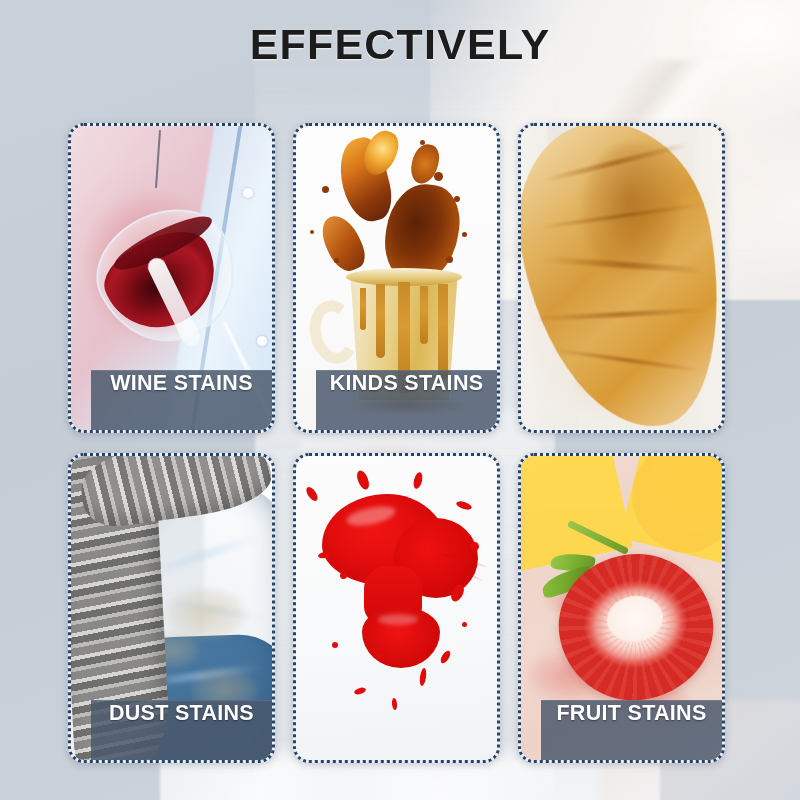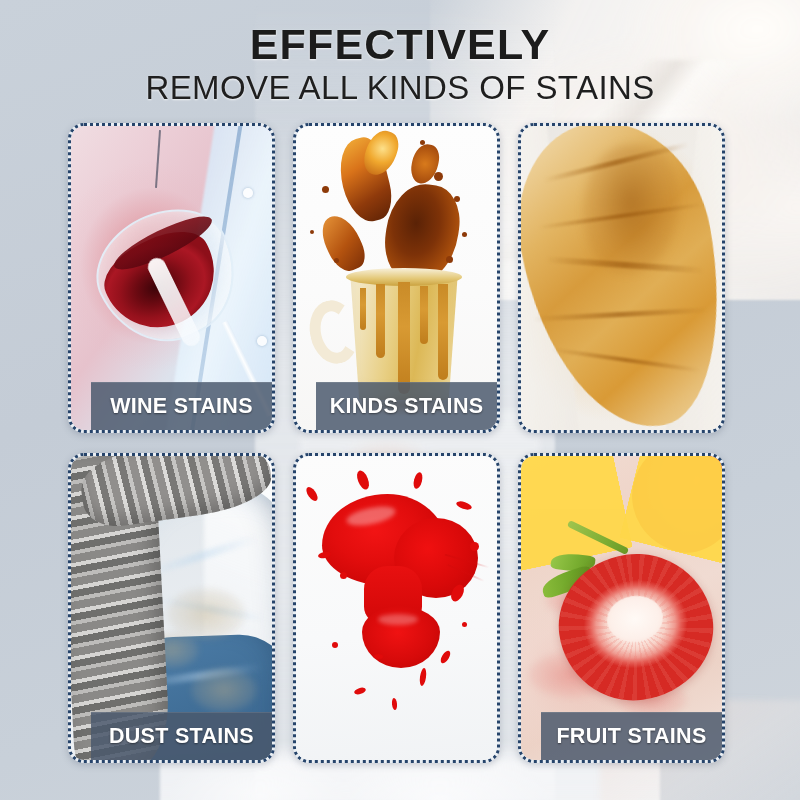--- a/index.html
+++ b/index.html
@@ -156,24 +156,23 @@
   .card-photo {
     position: absolute;
     inset: 0;
     border-radius: 13px;
     overflow: hidden;
   }
 
   .card-label {
     position: absolute;
     left: 0; right: 0; bottom: 0;
-    height: 48px;
+    height: 60px;
     background: rgba(74,88,108,0.84);
     display: flex;
-    align-items: center;
     justify-content: center;
     border-top: 1px solid rgba(255,255,255,0.10);
     margin-left: 20px;
   }
   .card-label-text {
     color: #ffffff;
     font-size: 21.5px;
     font-weight: bold;
     letter-spacing: 0.3px;
     white-space: nowrap;
@@ -620,21 +619,20 @@
   <div class="bg-hands"></div>
   <div class="bg-watermark">WD
 uc
 RY</div>
   <div class="bg-bottle"></div>
   <div class="bg-bottom-right"></div>
 </div>
 
 <div class="heading">
   <div class="title-main">EFFECTIVELY</div>
-  <div class="title-sub">REMOVE ALL KINDS OF STAINS</div>
 </div>
 
 <div class="grid">
 
   <div class="card">
     <div class="card-photo ph-wine">
       <div class="wine-collar"></div>
       <div class="wine-collar-seam"></div>
       <div class="wine-seam-dark"></div>
       <div class="wine-btn"></div>

